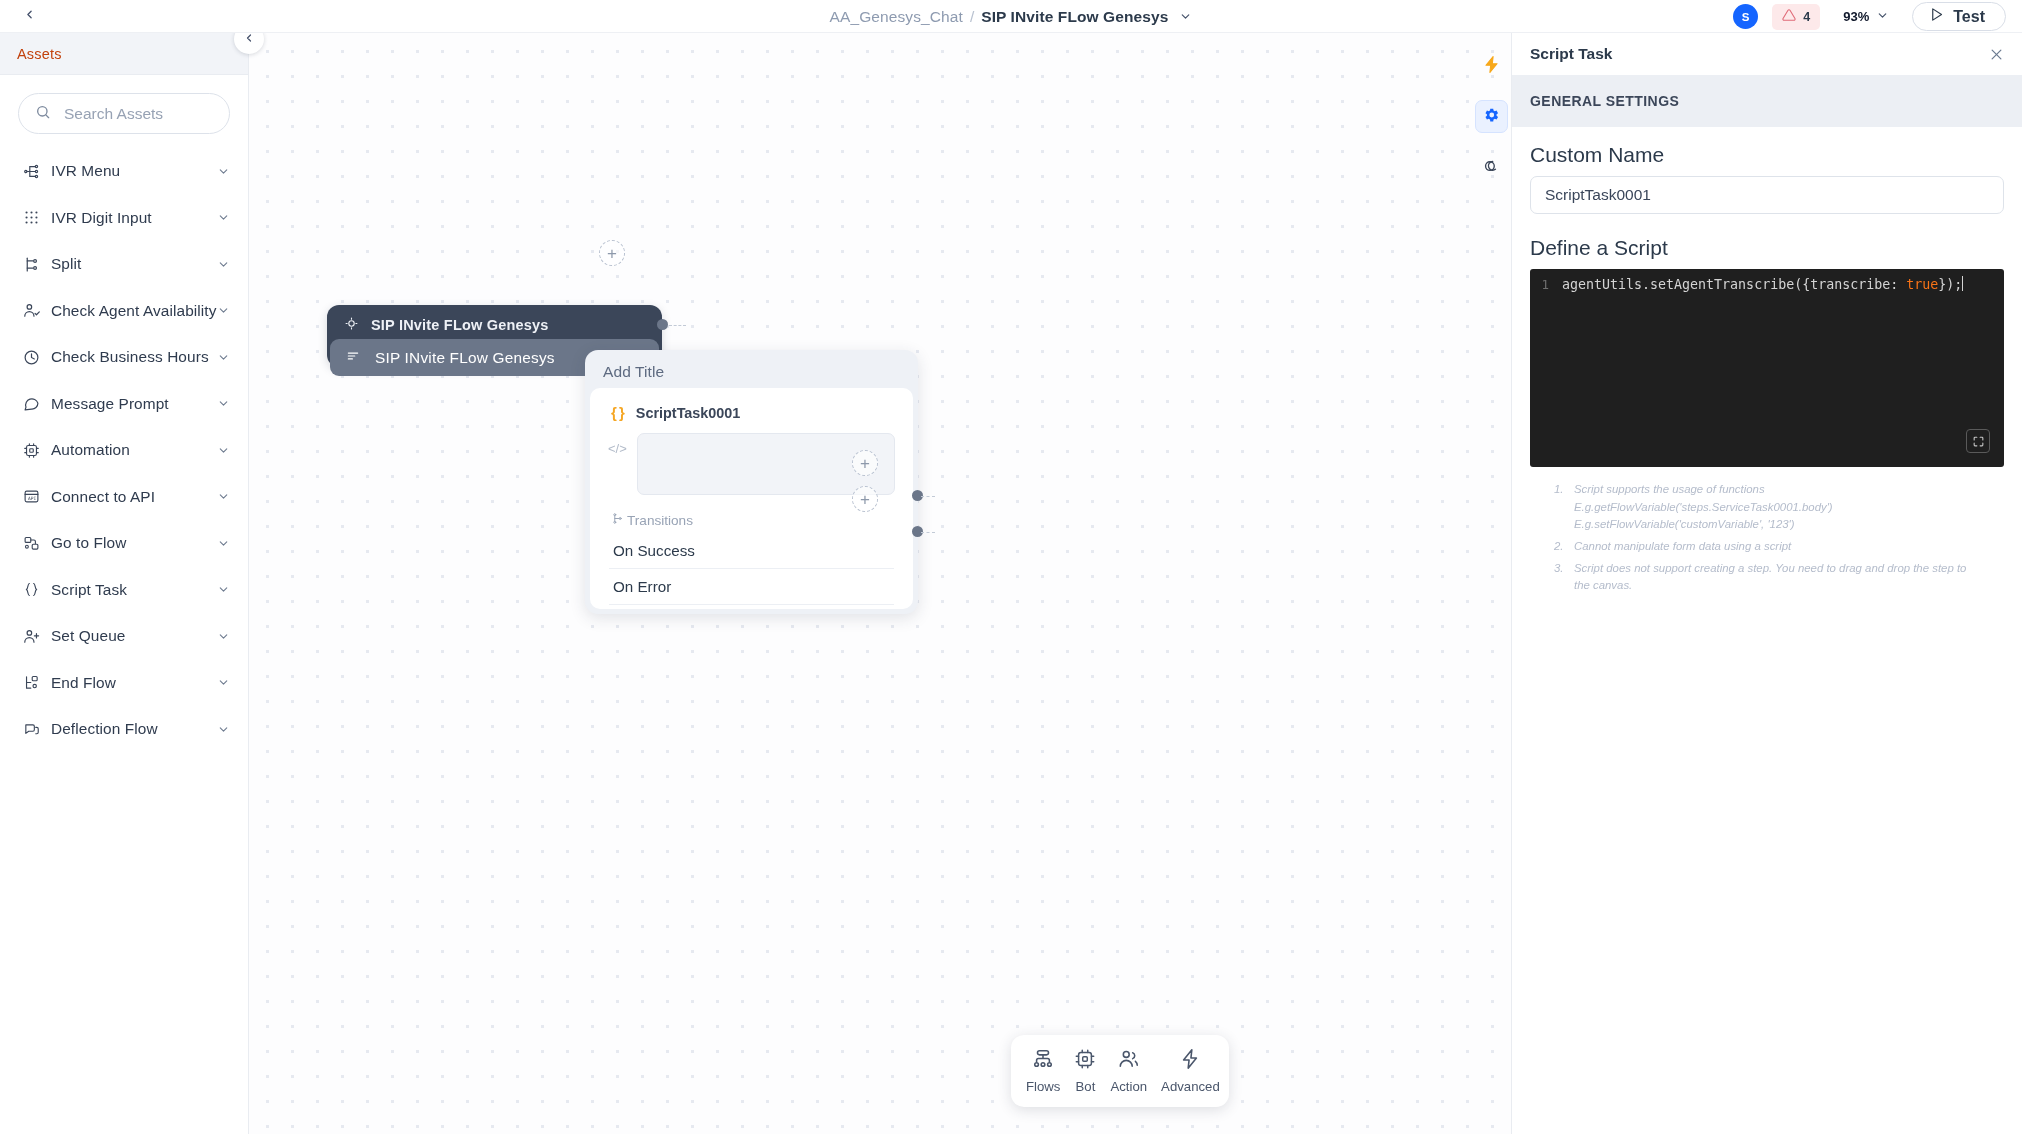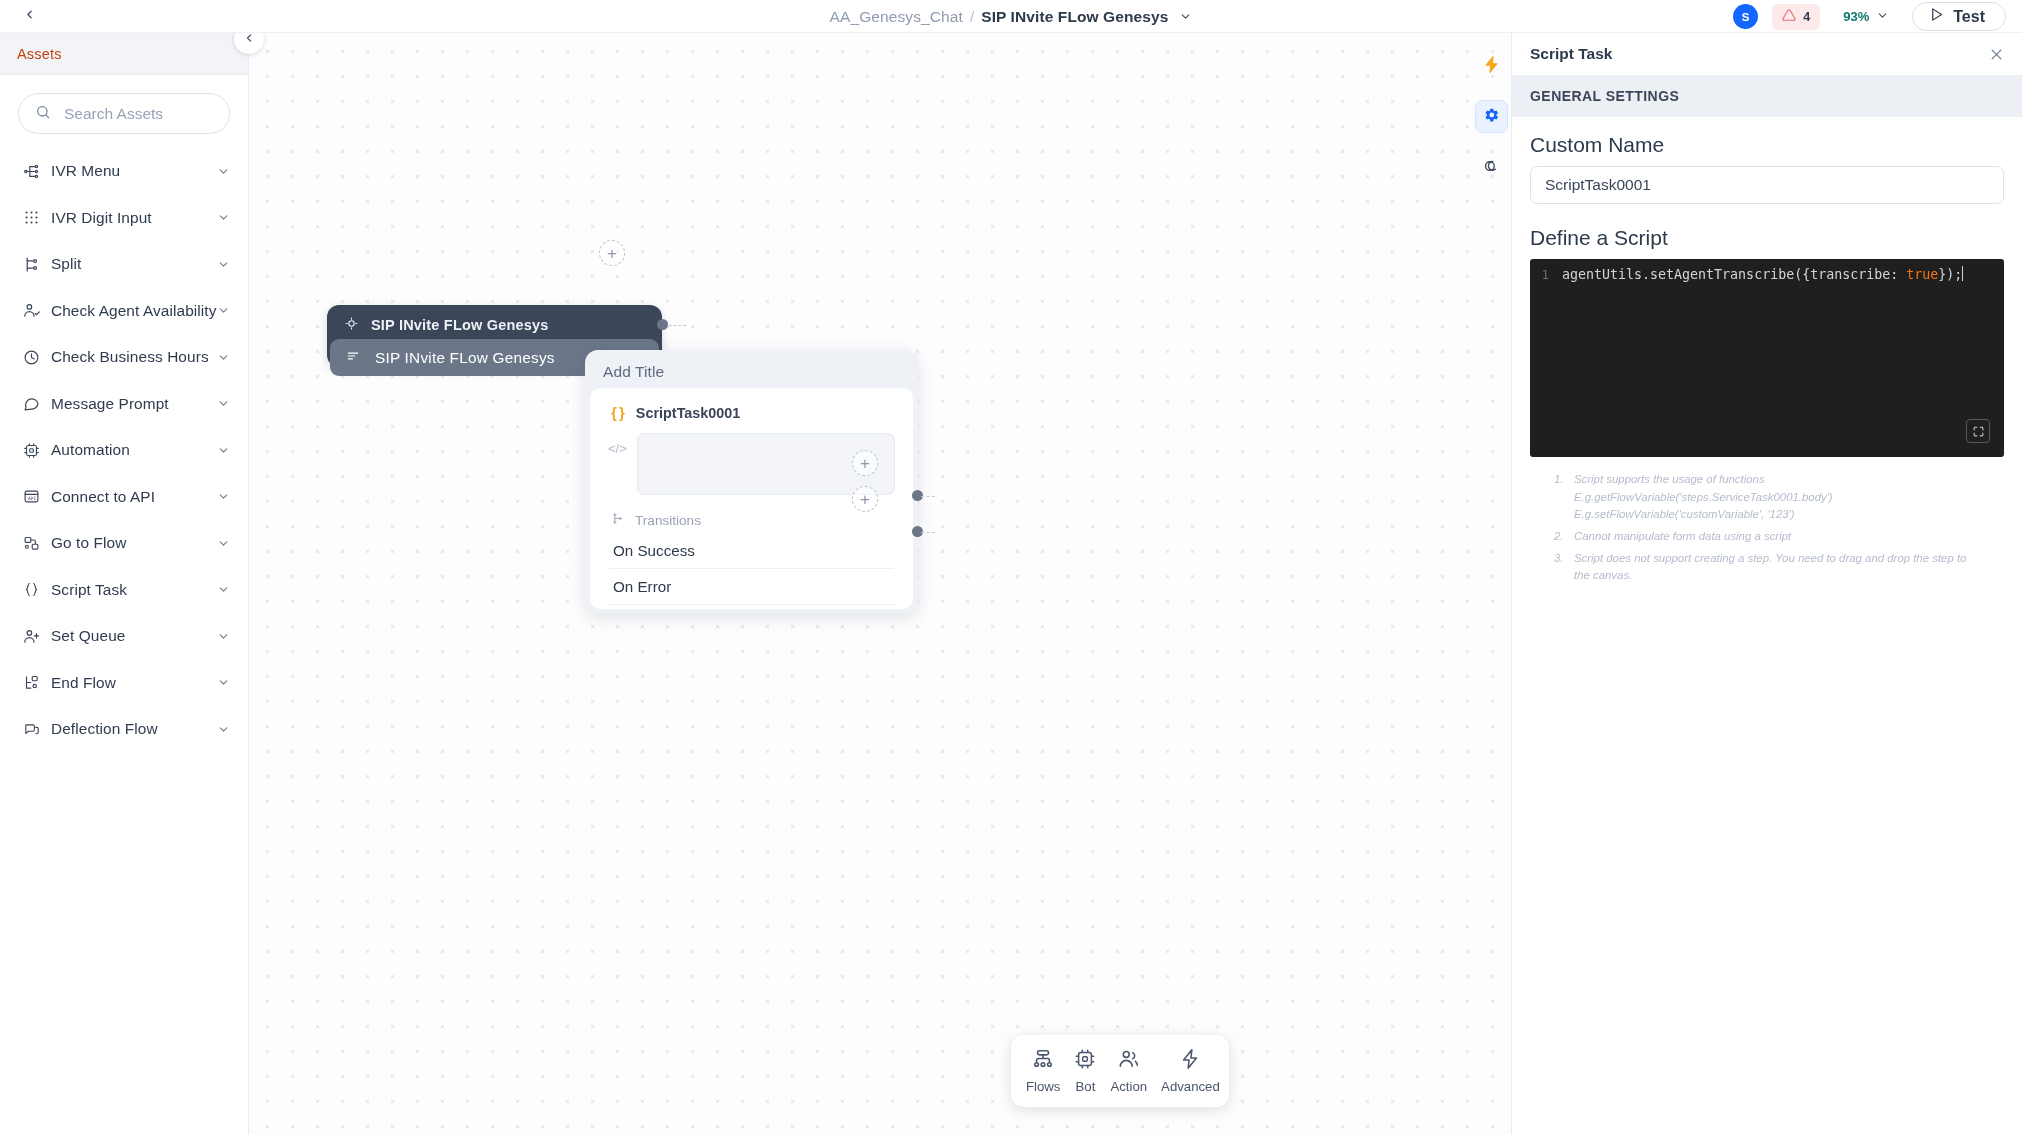--- a/index.html
+++ b/index.html
@@ -48,21 +48,21 @@
   #warn-badge {
     display:flex; align-items:center; gap:7px;
     background:#fde9ea; border-radius:5px;
     padding:4px 10px; cursor:pointer;
   }
   #warn-badge .wcount { font-size:12.5px; font-weight:bold; color:#2c3a4b; }
   #zoom-ctl {
     display:flex; align-items:center; gap:7px;
     padding:4px 9px; border-radius:6px; cursor:pointer;
   }
-  #zoom-ctl .zval { font-size:13px; color:#0f766e; font-weight:bold;}
+  #zoom-ctl .zval { font-size:13px; color:#0f172a; font-weight:bold;}
   #test-btn {
     display:flex; align-items:center; gap:9px;
     border:1px solid #d9dee7; border-radius:17px;
     padding:4px 20px 4px 16px; cursor:pointer; background:#fff;
   }
   #test-btn .tlabel { font-size:16px; font-weight:bold; color:#2c3a4b; }
 
   
   #sidebar {
     position:absolute; top:33px; left:0; width:249px; height:1101px;
@@ -185,21 +185,21 @@
   #task-name-row .lbl { font-size:14.4px; color:#3b4659; font-weight:bold; }
   #task-code-row {
     display:flex; align-items:flex-start; gap:10px; padding:6px 18px 0 18px;
   }
   #task-code-row .codeico { color:#b2bbc9; font-size:13px; padding-top:8px; }
   #task-code-box {
     flex:1; height:62px; background:#f2f4f8;
     border:1px solid #e4e8ef; border-radius:7px; cursor:text;
   }
   #transitions-row {
-    display:flex; align-items:center; gap:11px;
+    display:flex; align-items:center; gap:3px;
     padding:16px 0 4px 21px;
   }
   #transitions-row .lbl { font-size:13.6px; color:#98a3b5; }
   .trans-item {
     margin:0 19px; padding:9px 0 9px 4px;
     border-bottom:1px solid #eceff4;
     font-size:15.2px; color:#2c3a4b; cursor:pointer;
   }
 
   
@@ -236,21 +236,21 @@
     background:#fff; border-left:1px solid #e9ecf1;
     z-index:36;
   }
   #panel-head {
     height:42px; display:flex; align-items:center;
     padding:0 18px; justify-content:space-between;
   }
   #panel-head .ptitle { font-size:15.5px; font-weight:bold; color:#2c3a4b; }
   #panel-close { cursor:pointer; color:#6b7a90; display:flex; }
   #panel-section {
-    height:42px; background:#eceff4;
+    height:52px; background:#eceff4;
     display:flex; align-items:center; padding-left:18px;
   }
   #panel-section .slabel {
     font-size:14px; font-weight:bold; color:#3b4659; letter-spacing:.45px;
   }
   #panel-body { padding:16px 18px 0 18px; }
   .field-label { font-size:21px; color:#2c3a4b; margin-bottom:9px; }
   #custom-name-input {
     width:100%; height:38px; border:1px solid #dee3ea; border-radius:7px;
     padding:0 14px; font-size:15.5px; color:#3a465a; outline:none;

